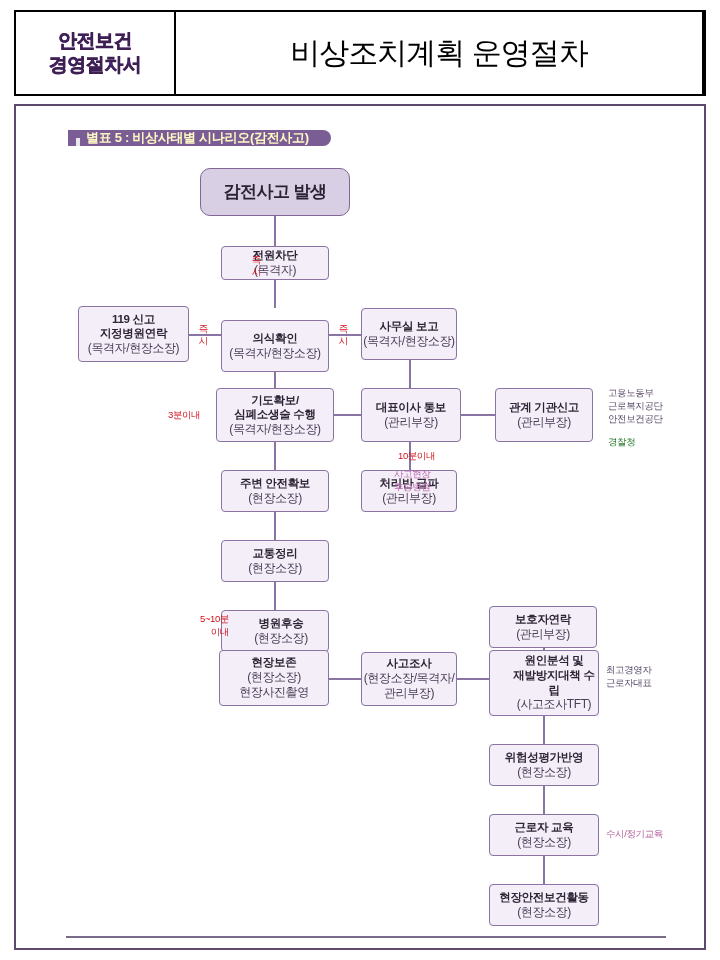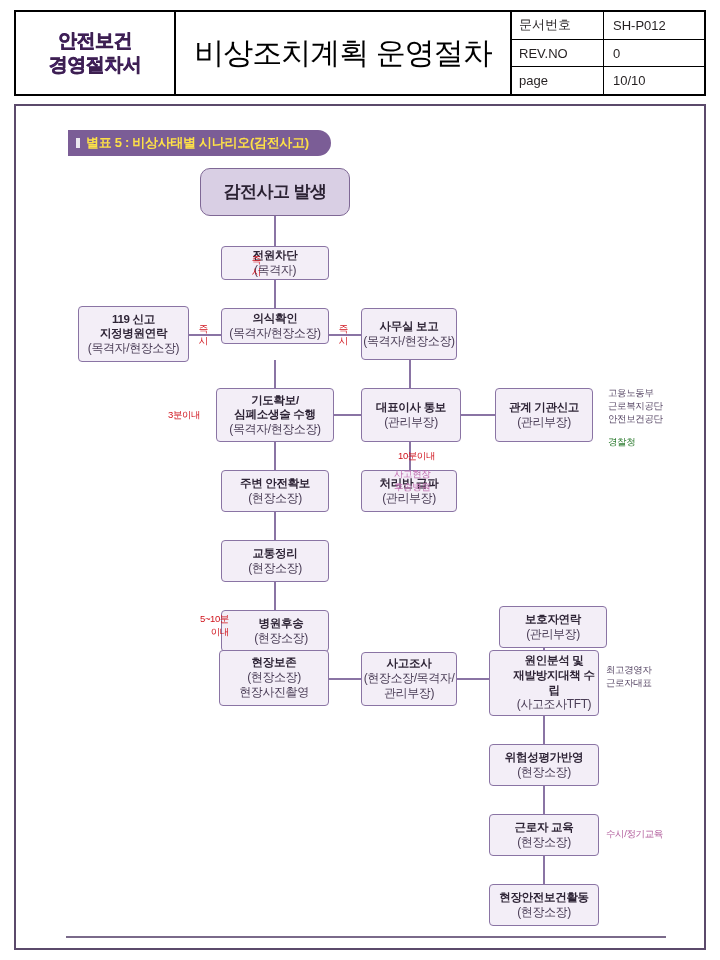--- a/index.html
+++ b/index.html
@@ -106,27 +106,27 @@
     width: 600px;
     height: 2px;
     background: #7a6a8a;
   }
 
   
   .ribbon {
     position: absolute;
     left: 52px;
     top: 24px;
-    height: 26px;
+    height: 16px;
     padding: 0 22px 0 18px;
     background: #7b5d96;
     border-radius: 0 13px 13px 0;
     display: flex;
     align-items: center;
-    color: #fde047;
+    color: #fef9c3;
     font-size: 13px;
     font-weight: bold;
     letter-spacing: -0.3px;
   }
   .ribbon::before {
     content: "";
     position: absolute;
     left: 8px;
     top: 8px;
     width: 4px;
@@ -208,34 +208,20 @@
 <div class="header">
   <div class="hdr-logo">
     <div class="hdr-logo-text">
       <div>안전보건</div>
       <div>경영절차서</div>
     </div>
   </div>
   <div class="hdr-title">
     <div class="hdr-title-text">비상조치계획 운영절차</div>
   </div>
-  <div class="hdr-meta">
-    <div class="hdr-row">
-      <div class="hdr-key">문서번호</div>
-      <div class="hdr-val">SH-P012</div>
-    </div>
-    <div class="hdr-row">
-      <div class="hdr-key">REV.NO</div>
-      <div class="hdr-val">0</div>
-    </div>
-    <div class="hdr-row">
-      <div class="hdr-key">page</div>
-      <div class="hdr-val">10/10</div>
-    </div>
-  </div>
 </div>
 
 <div class="panel">
 
   <div class="ribbon">별표 5 : 비상사태별 시나리오(감전사고)</div>
 
   <div class="line v" style="left:258px; top:110px; height:30px;"></div>
 
   <div class="line v" style="left:258px; top:174px; height:28px;"></div>
 
@@ -281,21 +267,21 @@
     <div class="ttl">전원차단</div>
     <div class="sub">(목격자)</div>
   </div>
 
   <div class="node" style="left:62px; top:200px; width:111px; height:56px; white-space:pre-line;">
     <div class="ttl" style="white-space:pre-line;">119 신고
 지정병원연락</div>
     <div class="sub">(목격자/현장소장)</div>
   </div>
 
-  <div class="node" style="left:205px; top:202px; width:108px; height:36px;">
+  <div class="node" style="left:205px; top:214px; width:108px; height:52px;">
     <div class="ttl">의식확인</div>
     <div class="sub">(목격자/현장소장)</div>
   </div>
 
   <div class="node" style="left:345px; top:202px; width:96px; height:52px;">
     <div class="ttl">사무실 보고</div>
     <div class="sub">(목격자/현장소장)</div>
   </div>
 
   <div class="node" style="left:200px; top:282px; width:118px; height:54px;">
@@ -327,21 +313,21 @@
   <div class="node" style="left:205px; top:434px; width:108px; height:42px;">
     <div class="ttl">교통정리</div>
     <div class="sub">(현장소장)</div>
   </div>
 
   <div class="node" style="left:205px; top:504px; width:108px; height:42px;padding-left:12px;">
     <div class="ttl">병원후송</div>
     <div class="sub">(현장소장)</div>
   </div>
 
-  <div class="node" style="left:473px; top:500px; width:108px; height:42px;margin-left:10px;">
+  <div class="node" style="left:473px; top:500px; width:108px; height:42px;">
     <div class="ttl">보호자연락</div>
     <div class="sub">(관리부장)</div>
   </div>
 
   <div class="node" style="left:203px; top:544px; width:110px; height:56px;">
     <div class="ttl">현장보존</div>
     <div class="sub" style="white-space:pre-line;">(현장소장)
 현장사진촬영</div>
   </div>
 

